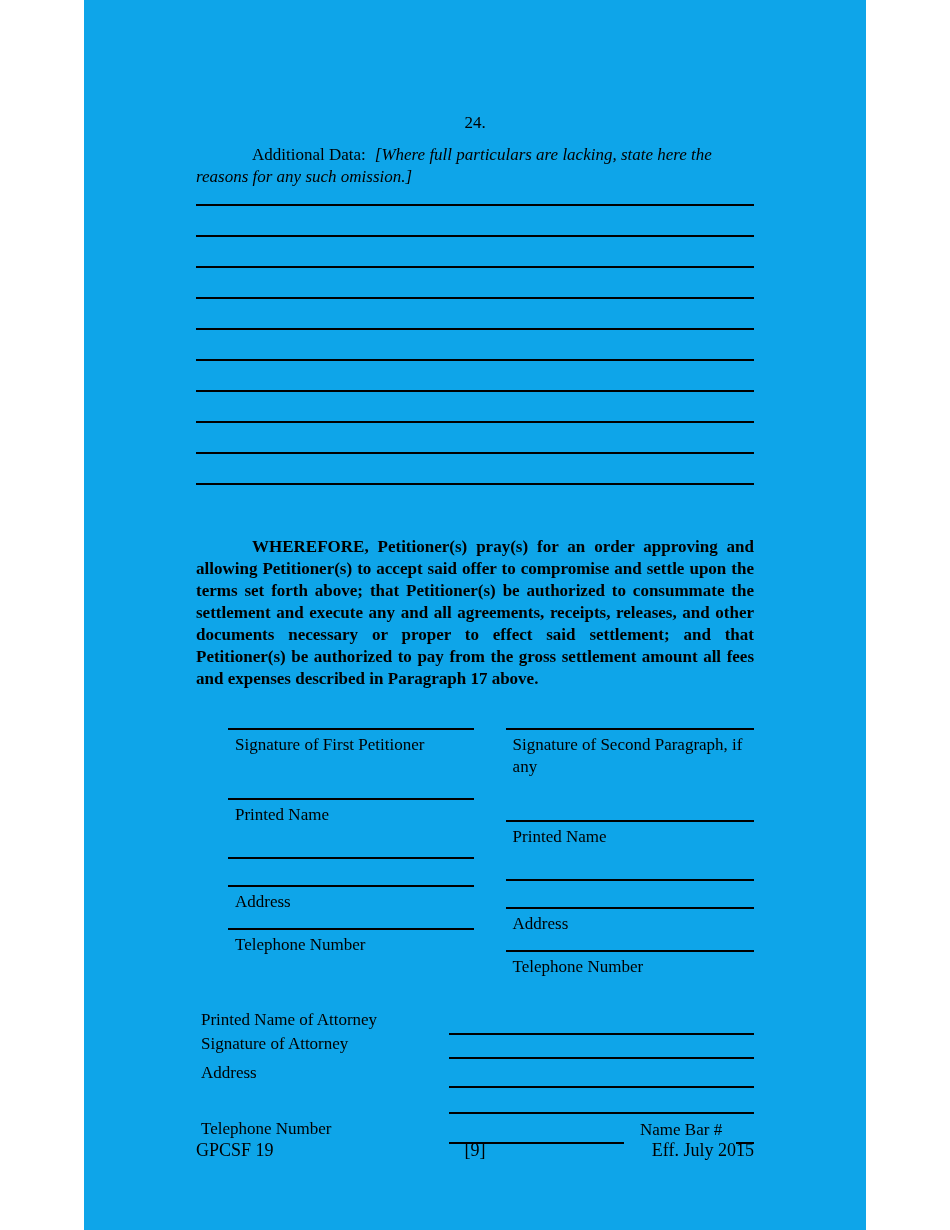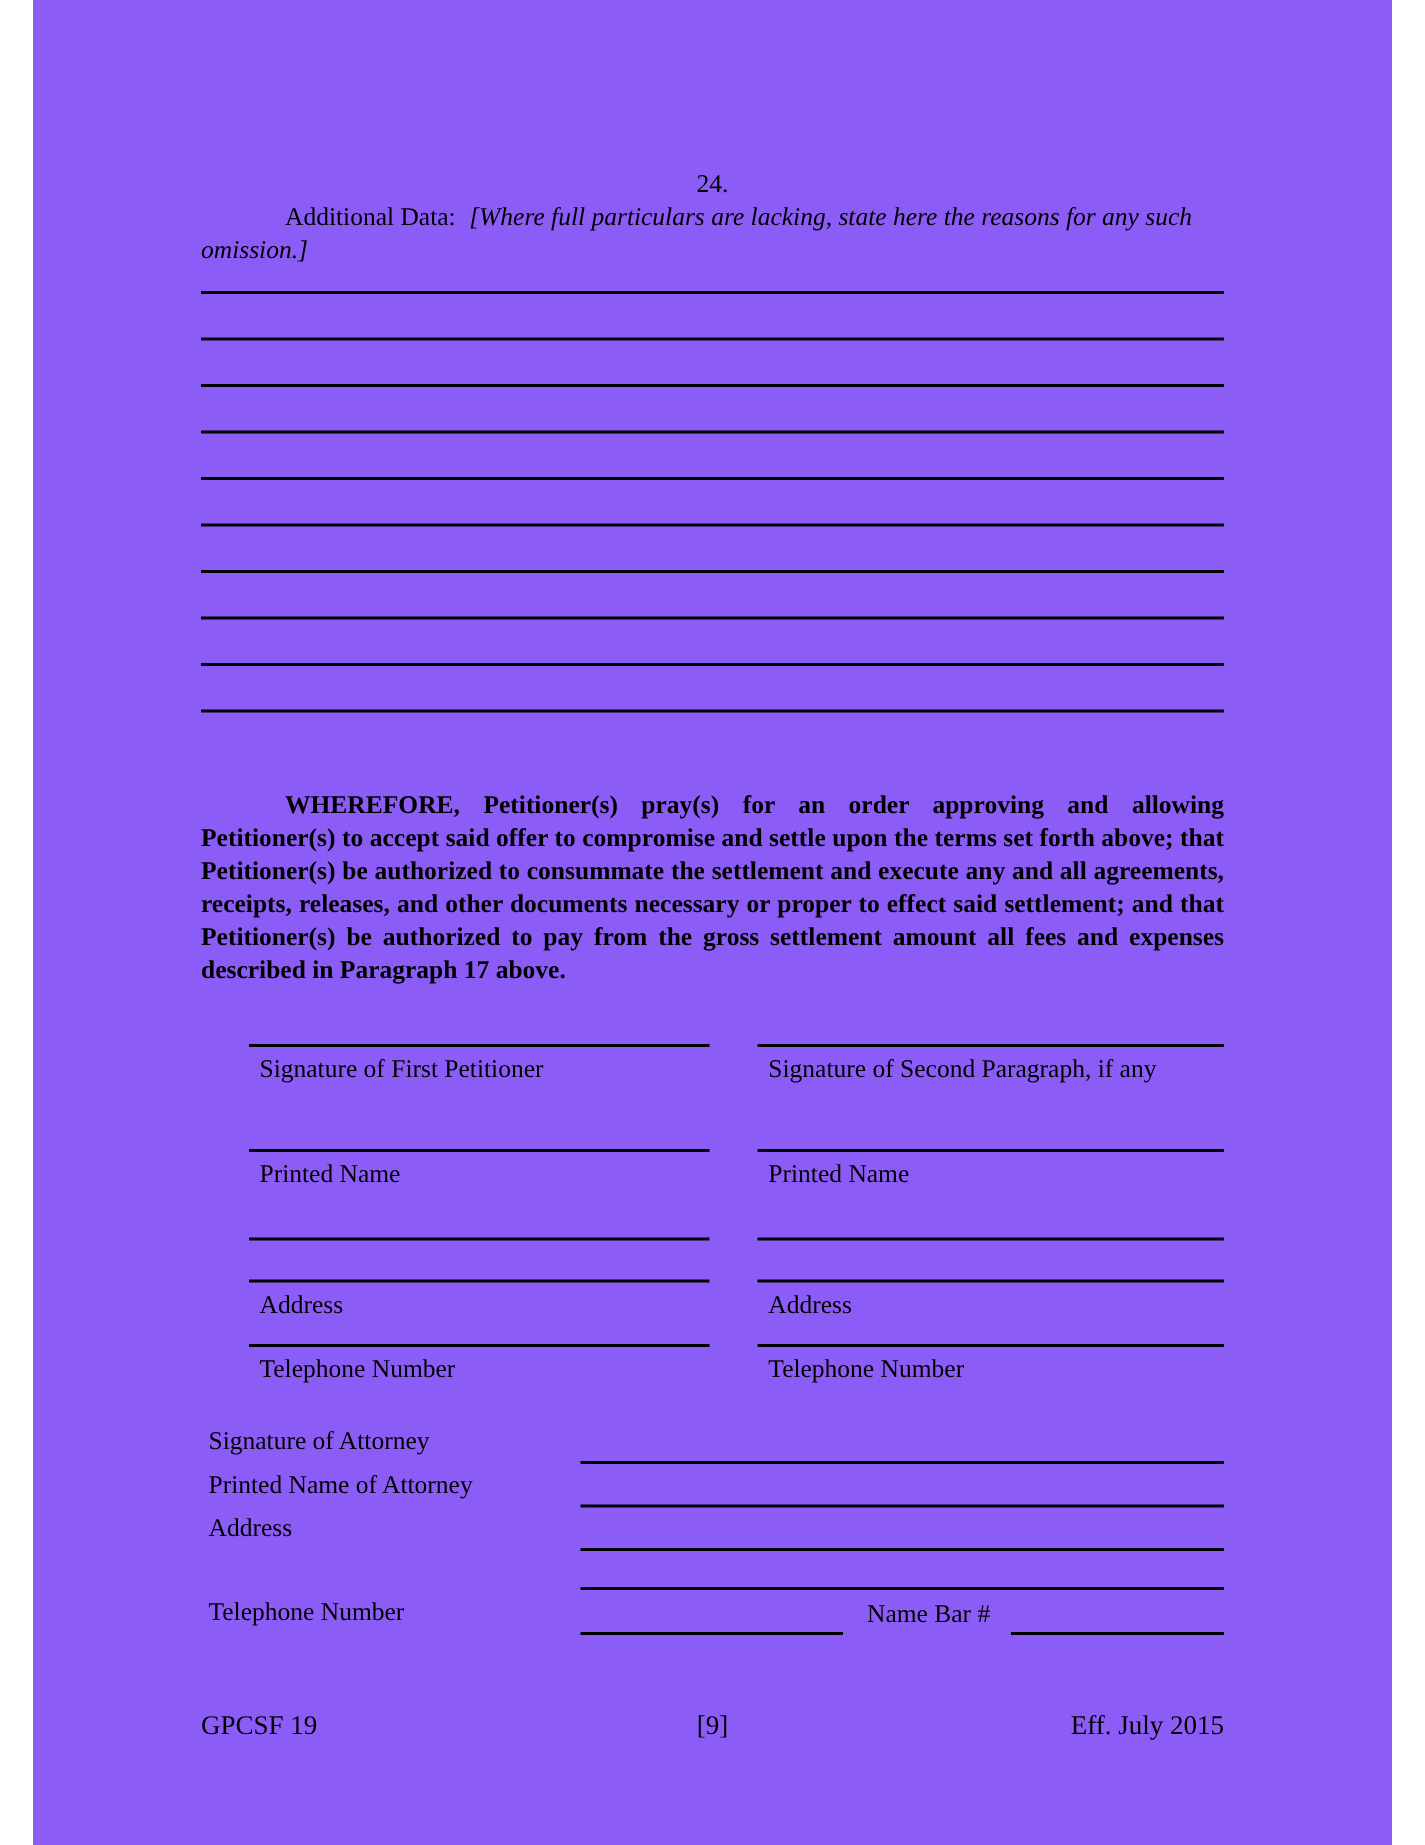--- a/index.html
+++ b/index.html
@@ -1,33 +1,33 @@
 <!DOCTYPE html>
 <html><head>
 <meta charset="utf-8">
 <style>
   * { margin: 0; padding: 0; box-sizing: border-box; }
   html, body { background: #ffffff; }
   .page {
     position: relative;
-    width: 906px;
+    width: 782px;
     height: 1230px;
     margin: 0 auto;
-    background: #8b5cf6;
+    background: #0ea5e9;
     color: #000000;
     font-family: "Liberation Serif", "DejaVu Serif", serif;
     font-size: 17px;
     overflow: hidden;
   }
   .content { position: absolute; left: 112px; right: 112px; top: 0; }
 
   .section-number { margin-top: 112px; text-align: center; line-height: 22px; }
 
   .para { line-height: 22px; }
-  .additional-data { margin-top: 0; text-indent: 56px; }
+  .additional-data { margin-top: 10px; text-indent: 56px; }
   .instruction { font-style: italic; margin-left: 9px; }
 
   .ruled-lines { margin-top: 16px; }
   .ruled-line { height: 0; border-bottom: 2px solid #000; margin-top: 29px; }
   .ruled-line:first-child { margin-top: 0; }
 
   .wherefore { margin-top: 51px; text-indent: 56px; text-align: justify; line-height: 22px; font-weight: bold; }
 
   .sig-columns { display: flex; justify-content: space-between; margin-top: 38px; }
   .sig-col { width: 348px; margin-left: 32px; }
@@ -99,26 +99,26 @@
         <div class="sig-line gap-blank"></div>
         <div class="sig-line gap-addr"></div>
         <div class="sig-label">Address</div>
         <div class="sig-line gap-tel"></div>
         <div class="sig-label">Telephone Number</div>
       </div>
 
     </div>
 
     <div class="attorney">
+      <div class="att-row">
+        <div class="att-label">Printed Name of Attorney</div>
+        <div class="att-line"></div>
+      </div>
       <div class="att-row first">
         <div class="att-label">Signature of Attorney</div>
-        <div class="att-line"></div>
-      </div>
-      <div class="att-row">
-        <div class="att-label">Printed Name of Attorney</div>
         <div class="att-line"></div>
       </div>
       <div class="att-row">
         <div class="att-label">Address</div>
         <div class="att-line"></div>
       </div>
       <div class="att-row" style="height:26px;">
         <div class="att-label spacer"></div>
         <div class="att-line"></div>
       </div>

